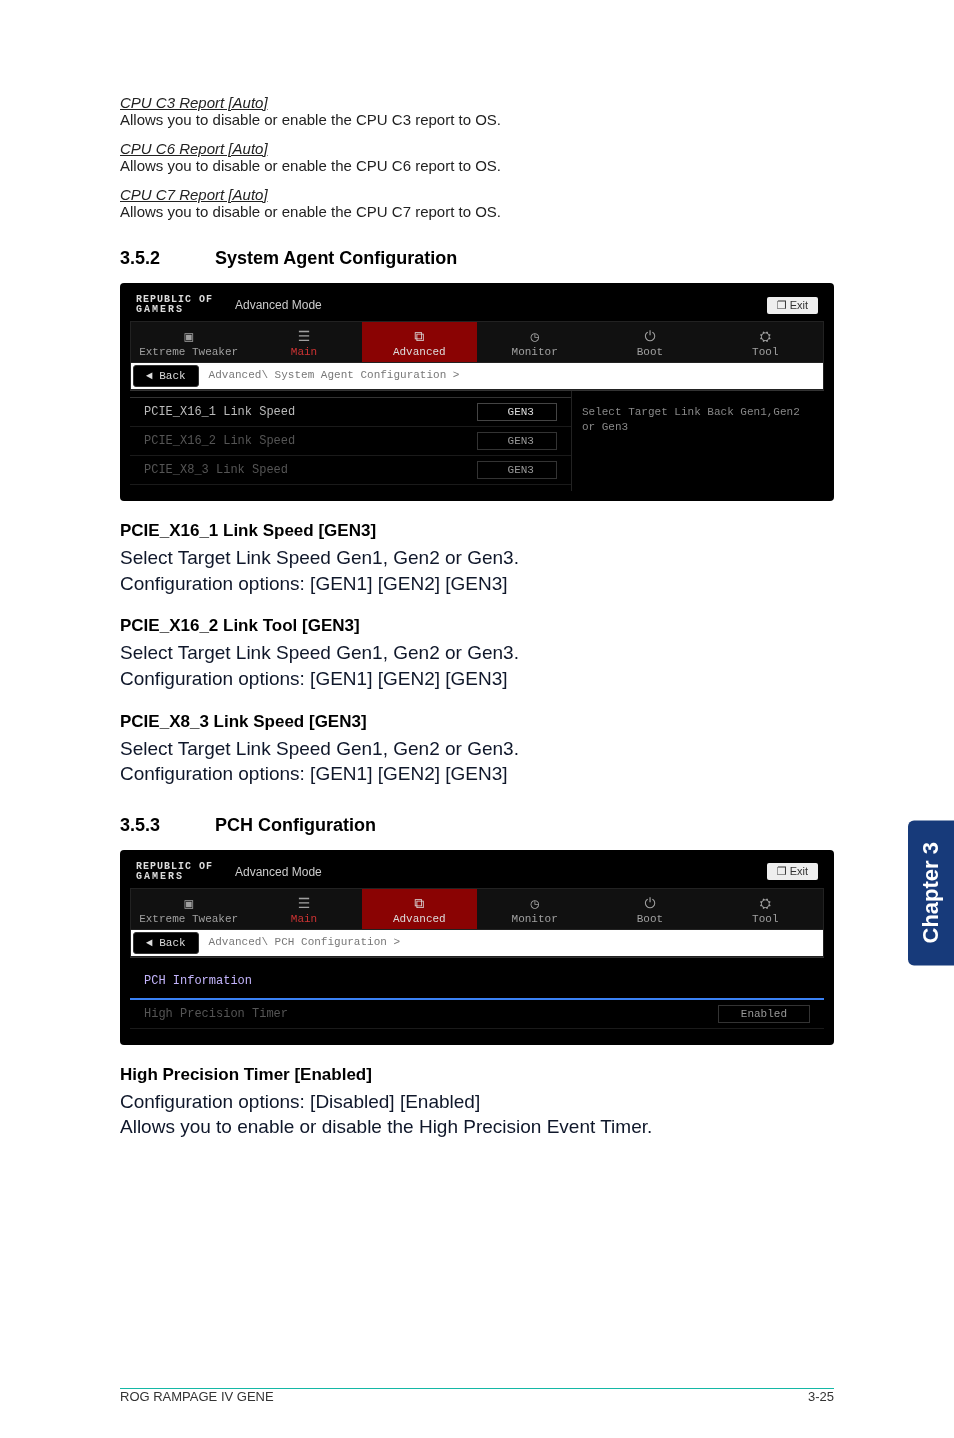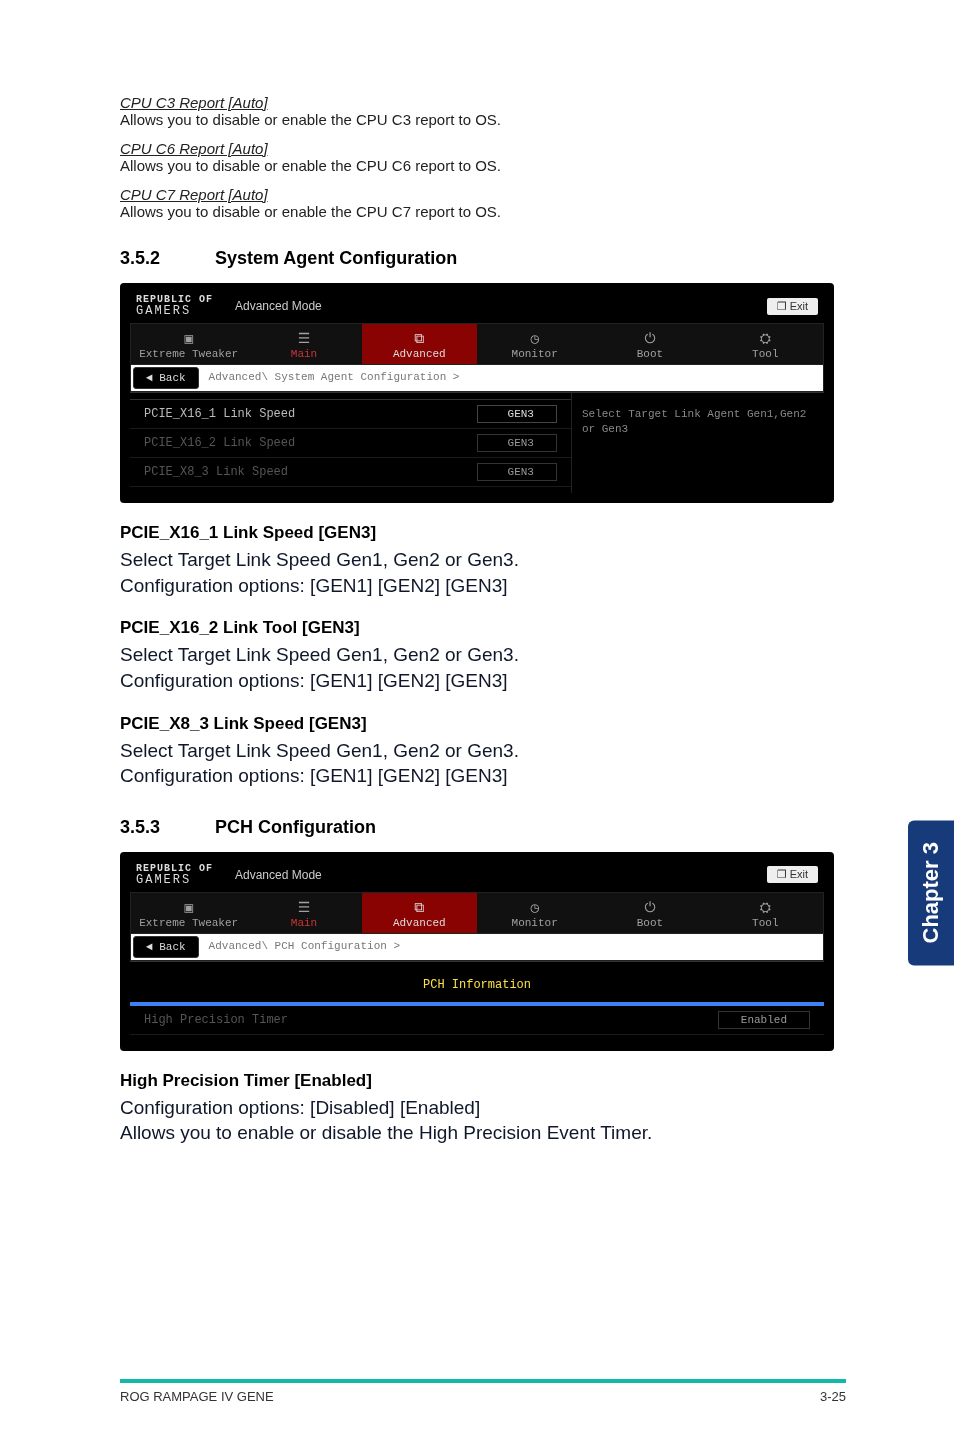--- a/index.html
+++ b/index.html
@@ -58,21 +58,21 @@
     align-items:center;
     justify-content: space-between;
     padding: 2px 6px 6px 6px;
   }
   .rog-logo {
     color: #ddd;
     font-size: 10px;
     line-height: 1;
   }
   .rog-logo .big { font-weight:bold; letter-spacing:1px; }
-  .rog-logo .small { font-size:12px; letter-spacing:2px; }
+  .rog-logo .small { font-size:10px; letter-spacing:2px;font-weight:bold; }
   .adv-mode {
     color: #ccc;
     font-family: Arial, sans-serif;
     font-size: 12px;
     font-weight: 300;
     margin-left: 22px;
     flex: 1;
   }
   .exit-btn {
     background: #eee;
@@ -165,35 +165,34 @@
     font-weight: bold;
     padding: 22px 10px;
     writing-mode: vertical-rl;
     transform: rotate(180deg);
     border-radius: 0 6px 6px 0;
   }
   .footer {
     position: absolute;
     bottom: 34px;
     left: 120px;
-    right: 108px;
-    border-top: 4px solid #14b8a6;
-    padding-top: 6px;
+    right: 120px;
+    border-top: 1px solid #14b8a6;
     display:flex;
     justify-content: space-between;
     font-size: 13px;
     color: #333;
   }
   .pch-info-row {
     display:flex;
-    justify-content: center;
+    justify-content: flex-start;
     padding: 10px 14px 10px 14px;
-    color: #fde047;
+    color: #c4b5fd;
     font-size: 12px;
-    border-bottom: 4px solid #3b82f6;
+    border-bottom: 2px solid #3b82f6;
   }
 </style>
 </head>
 <body>
 
 <div class="page">
 
   <div>
     <p class="setting-title">CPU C3 Report [Auto]</p>
     <p class="setting-desc">Allows you to disable or enable the CPU C3 report to OS.</p>
@@ -240,21 +239,21 @@
         </div>
         <div class="bios-row dim">
           <span>PCIE_X16_2 Link Speed</span>
           <span class="bios-val">GEN3</span>
         </div>
         <div class="bios-row dim">
           <span>PCIE_X8_3 Link Speed</span>
           <span class="bios-val">GEN3</span>
         </div>
       </div>
-      <div class="bios-right">Select Target Link Agent Gen1,Gen2 or Gen3</div>
+      <div class="bios-right">Select Target Link Back Gen1,Gen2 or Gen3</div>
     </div>
   </div>
 
   <h3 class="sub">PCIE_X16_1 Link Speed [GEN3]</h3>
   <p class="body">Select Target Link Speed Gen1, Gen2 or Gen3.</p>
   <p class="body">Configuration options: [GEN1] [GEN2] [GEN3]</p>
 
   <h3 class="sub">PCIE_X16_2 Link Tool [GEN3]</h3>
   <p class="body">Select Target Link Speed Gen1, Gen2 or Gen3.</p>
   <p class="body">Configuration options: [GEN1] [GEN2] [GEN3]</p>

